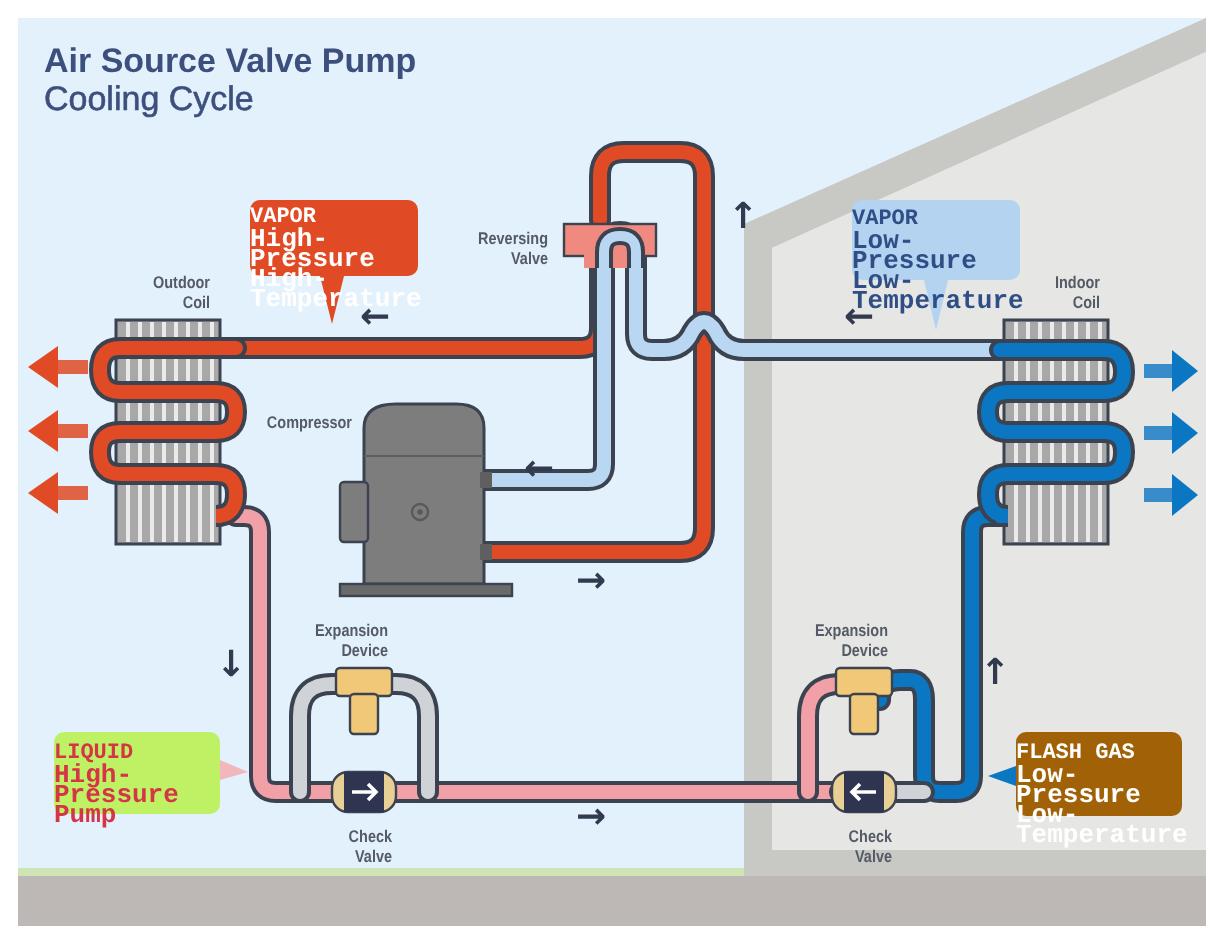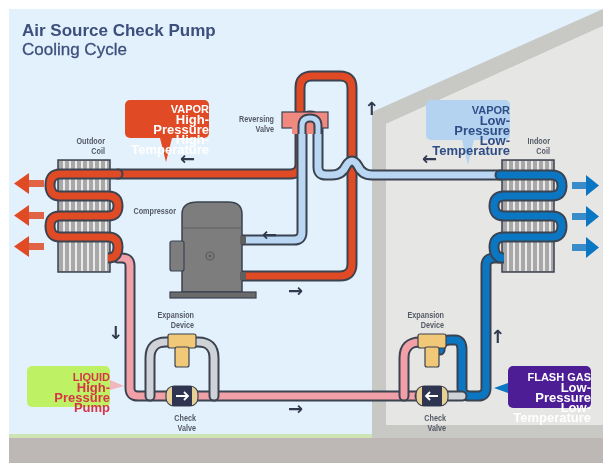--- a/index.html
+++ b/index.html
@@ -2,27 +2,27 @@
 <html><head>
 <meta charset="utf-8">
 <style>
   html, body { margin: 0; padding: 0; background: #ffffff; }
   body { width: 612px; height: 473px; overflow: hidden; position: relative; font-family: "Liberation Sans", sans-serif; }
   #stage { position: absolute; left: 0; top: 0; width: 612px; height: 473px; }
   .title { position: absolute; left: 22px; color: #3d4f7c; font-family: "Liberation Sans", sans-serif; font-weight: bold; }
   .title.t1 { top: 21px; font-size: 17px; }
   .title.t2 { top: 40px; font-size: 17px; font-weight: normal; -webkit-text-stroke: 0.3px #3d4f7c; }
   .lbl { position: absolute; font-family: "Liberation Sans", sans-serif; font-size: 8.5px; color: #555b66; text-align: right; line-height: 10px; font-weight: bold; transform: scaleX(0.85); transform-origin: right top; }
-  .callout { position: absolute; border-radius: 5px; text-align: right; font-family: Liberation Sans, sans-serif; line-height: 10px; }
+  .callout { position: absolute; border-radius: 5px; text-align: left; font-family: Liberation Mono, monospace; line-height: 10px; }
   .callout .h { font-weight: bold; font-size: 11px; display: block; margin-bottom: 1px; }
   .callout .s { font-size: 13px; display: block; font-weight: bold; }
   .c-red { background: #e04a24; color: #fff; }
   .c-lblue { background: #b4d3f0; color: #2f4e86; }
   .c-pink { background: #bef264; color: #d63447; }
-  .c-blue { background: #4c1d95; color: #fff; }
+  .c-blue { background: #a16207; color: #fff; }
   .arrow { position: absolute; font-size: 18px; color: #313a4e; font-weight: bold; line-height: 18px; font-family: "DejaVu Sans", sans-serif; }
 </style>
 </head>
 <body>
 
 <div id="stage">
 <svg width="612" height="473" viewBox="0 0 612 473" xmlns="http://www.w3.org/2000/svg">
 
   <rect x="9" y="9" width="594" height="433" fill="#e3f1fc"></rect>
 
@@ -160,21 +160,21 @@
     <path d="M438,396 H426 M430,392 L426,396 L430,400" stroke="#ffffff" stroke-width="1.8" fill="none"></path>
   </g>
 
   <polygon points="160,138 172,138 166,162" fill="#e04a24"></polygon>
   <polygon points="462,140 474,140 468,165" fill="#b4d3f0"></polygon>
   <polygon points="110,380 110,390 124,386" fill="#f2b7bc"></polygon>
   <polygon points="508,383 508,393 494,388" fill="#0b76c2"></polygon>
 </svg>
 
 
-<div class="title t1">Air Source Check Pump</div>
+<div class="title t1">Air Source Valve Pump</div>
 <div class="title t2">Cooling Cycle</div>
 
 
 <div class="lbl" style="left:60px; top:136px; width:45px;">
   <div>Outdoor</div>
   <div>Coil</div>
 </div>
 <div class="lbl" style="left:508px; top:136px; width:42px;">
   <div>Indoor</div>
   <div>Coil</div>

